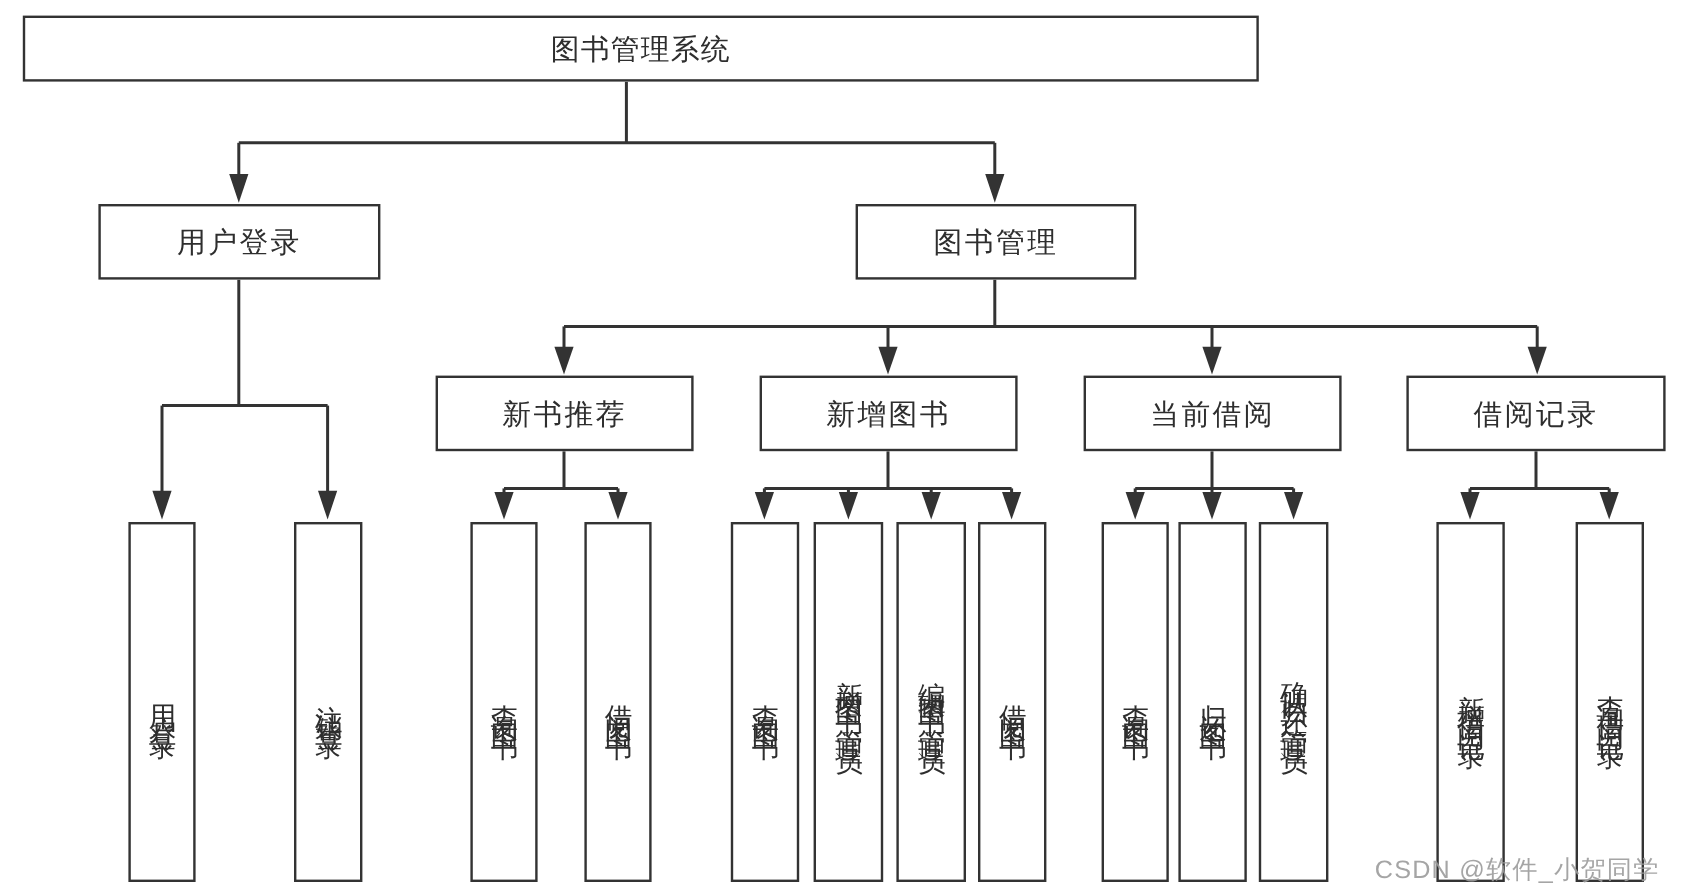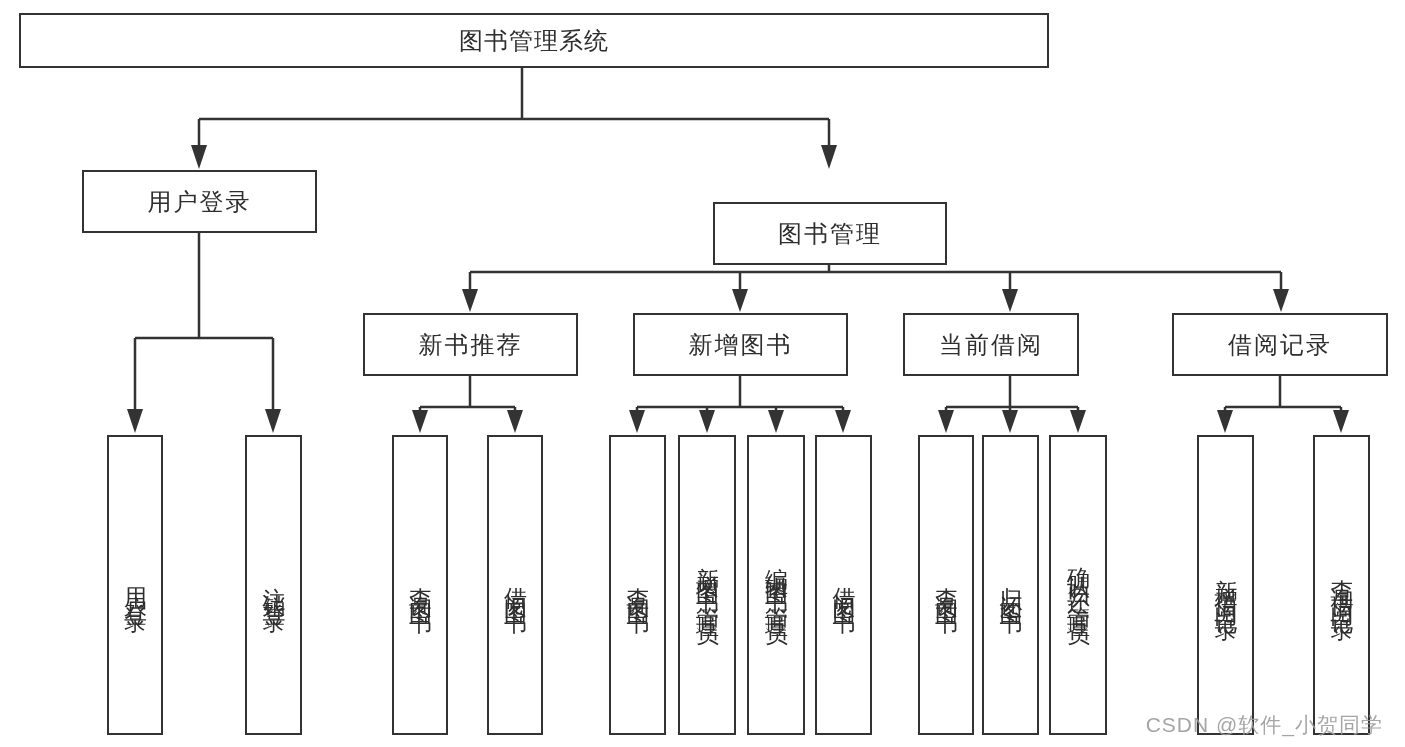--- a/index.html
+++ b/index.html
@@ -123,31 +123,31 @@
     </g>
   </svg>
 
   <div class="box" style="left:7px; top:13px; width:1030px; height:55px;margin-left:12px;">
     <span class="hlabel root-label">图书管理系统</span>
   </div>
 
   <div class="box" style="left:82px; top:170px; width:235px; height:63px;">
     <span class="hlabel">用户登录</span>
   </div>
-  <div class="box" style="left:713px; top:170px; width:234px; height:63px;margin-top:32px;">
+  <div class="box" style="left:713px; top:170px; width:234px; height:63px;">
     <span class="hlabel">图书管理</span>
   </div>
 
   <div class="box" style="left:363px; top:313px; width:215px; height:63px;font-family:Liberation Serif, serif;">
     <span class="hlabel">新书推荐</span>
   </div>
   <div class="box" style="left:633px; top:313px; width:215px; height:63px;">
     <span class="hlabel">新增图书</span>
   </div>
-  <div class="box" style="left:903px; top:313px; width:176px; height:63px;">
+  <div class="box" style="left:903px; top:313px; width:215px; height:63px;">
     <span class="hlabel">当前借阅</span>
   </div>
   <div class="box" style="left:1172px; top:313px; width:216px; height:63px;">
     <span class="hlabel">借阅记录</span>
   </div>
 
   <div class="box leaf" style="left:107px; top:435px; width:56px; height:300px;">
     <span class="vlabel">用户登录</span>
   </div>
   <div class="box leaf" style="left:245px; top:435px; width:57px; height:300px;">

